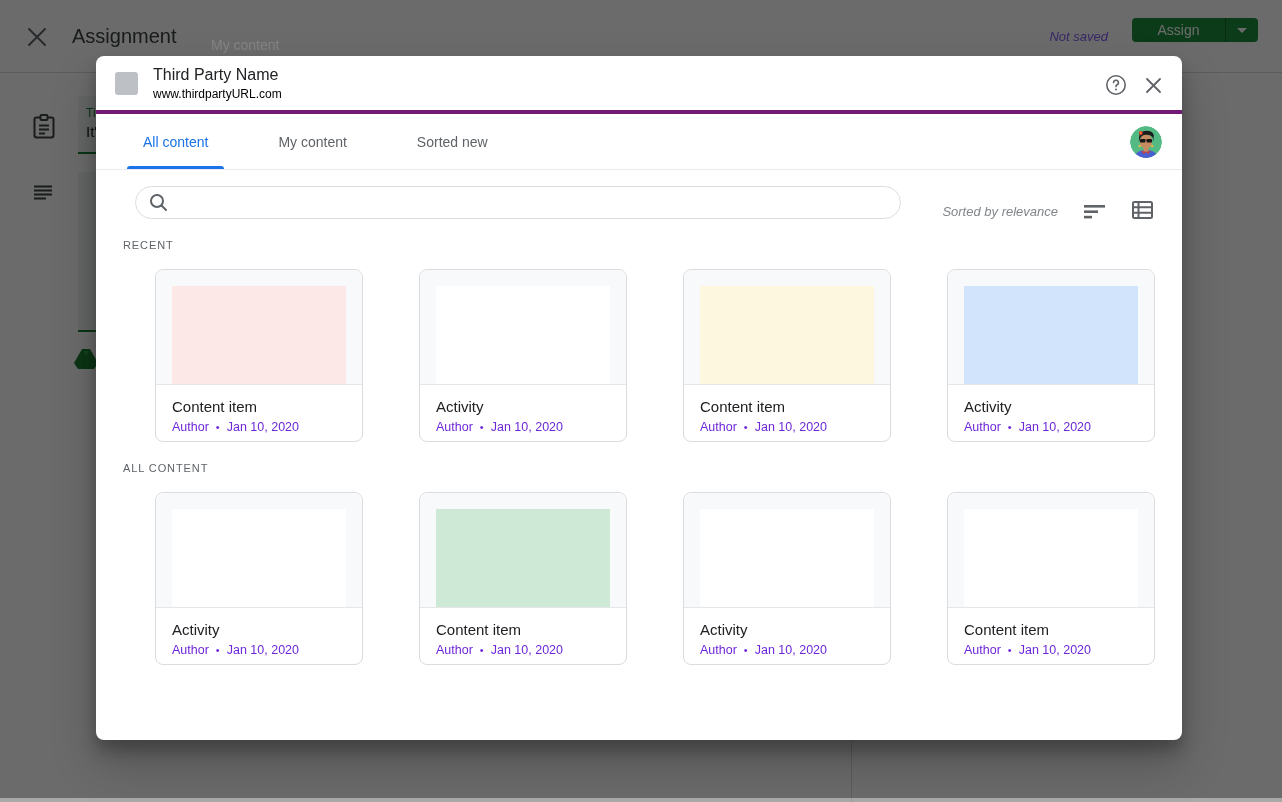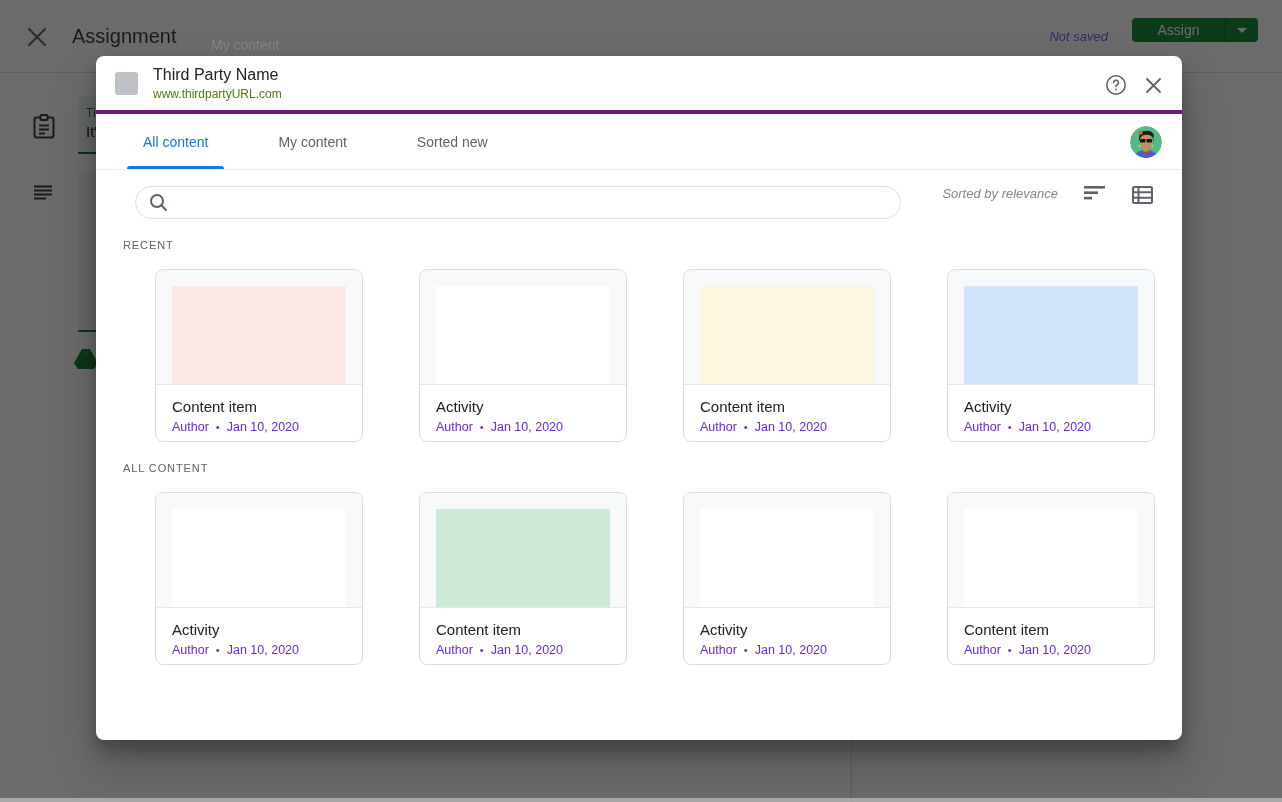--- a/index.html
+++ b/index.html
@@ -44,21 +44,21 @@
   
   .modal { position:absolute; left:96px; top:56px; width:1086px; height:684px;
     background:#fff; border-radius:8px; z-index:60;
     box-shadow:0 11px 15px rgba(0,0,0,.24), 0 24px 46px rgba(0,0,0,.22); overflow:hidden; }
 
   .m-header { height:58px; border-bottom:4px solid #701a75; display:flex; align-items:center;
     padding-left:19px; position:relative; }
   .m-logo { width:23px; height:23px; background:#bdc1c6; border-radius:3px; flex:0 0 auto; }
   .m-head-text { margin-left:15px; }
   .m-title { font-size:16px; font-weight:500; color:#202124; }
-  .m-url { font-size:12px; color:#4d7c0f; margin-top:3px; }
+  .m-url { font-size:12px; color:#000000; margin-top:3px; }
   .m-head-icons { position:absolute; right:20px; top:0; height:58px; display:flex;
     align-items:center; gap:18px; color:#5f6368; }
   .icon-btn { cursor:pointer; display:flex; align-items:center; justify-content:center; }
 
   .m-tabs { height:56px; border-bottom:1px solid #e8eaed; display:flex; align-items:stretch;
     padding-left:31px; position:relative; }
   .m-tab { padding:0 16px; margin-right:38px; display:flex; align-items:center;
     font-size:14px; font-weight:500; color:#5f6368; position:relative; cursor:pointer; }
   .m-tab.active { color:#1a73e8; }
   .m-tab.active::after { content:""; position:absolute; left:0; right:0; bottom:0;
@@ -66,21 +66,21 @@
   .m-avatar { position:absolute; right:20px; top:12px; width:32px; height:32px;
     border-radius:50%; overflow:hidden; cursor:pointer; }
 
   .m-toolbar { margin-top:16px; height:33px; position:relative; }
   .m-search { position:absolute; left:39px; top:0; width:766px; height:33px;
     border:1px solid #dadce0; border-radius:17px; display:flex; align-items:center;
     padding-left:13px; background:#fff; }
   .m-search input { border:none; outline:none; flex:1; height:100%; font-size:14px;
     margin-left:9px; font-family:"Liberation Sans", sans-serif; color:#202124; background:transparent; }
   .m-sortgroup { position:absolute; right:29px; top:0; height:33px; display:flex;
-    align-items:flex-start; gap:26px; }
+    align-items:flex-end; gap:26px; }
   .m-sorttext { font-style:italic; font-size:13px; color:#80868b; }
 
   .m-content { padding:0 27px; }
   .sec-label { margin-top:20px; font-size:11px; font-weight:500; letter-spacing:0.9px;
     color:#5f6368; }
   .card-grid { margin-top:18px; display:grid; grid-template-columns:repeat(4,240px); gap:24px; }
   .card { height:173px; border:1px solid #dadce0; border-radius:8px; overflow:hidden;
     background:#fff; cursor:pointer;margin-left:32px; }
   .thumb-area { height:114px; background:#f8f9fa; position:relative; }
   .thumb { position:absolute; left:16px; right:16px; top:16px; bottom:0; background:#fff; }

